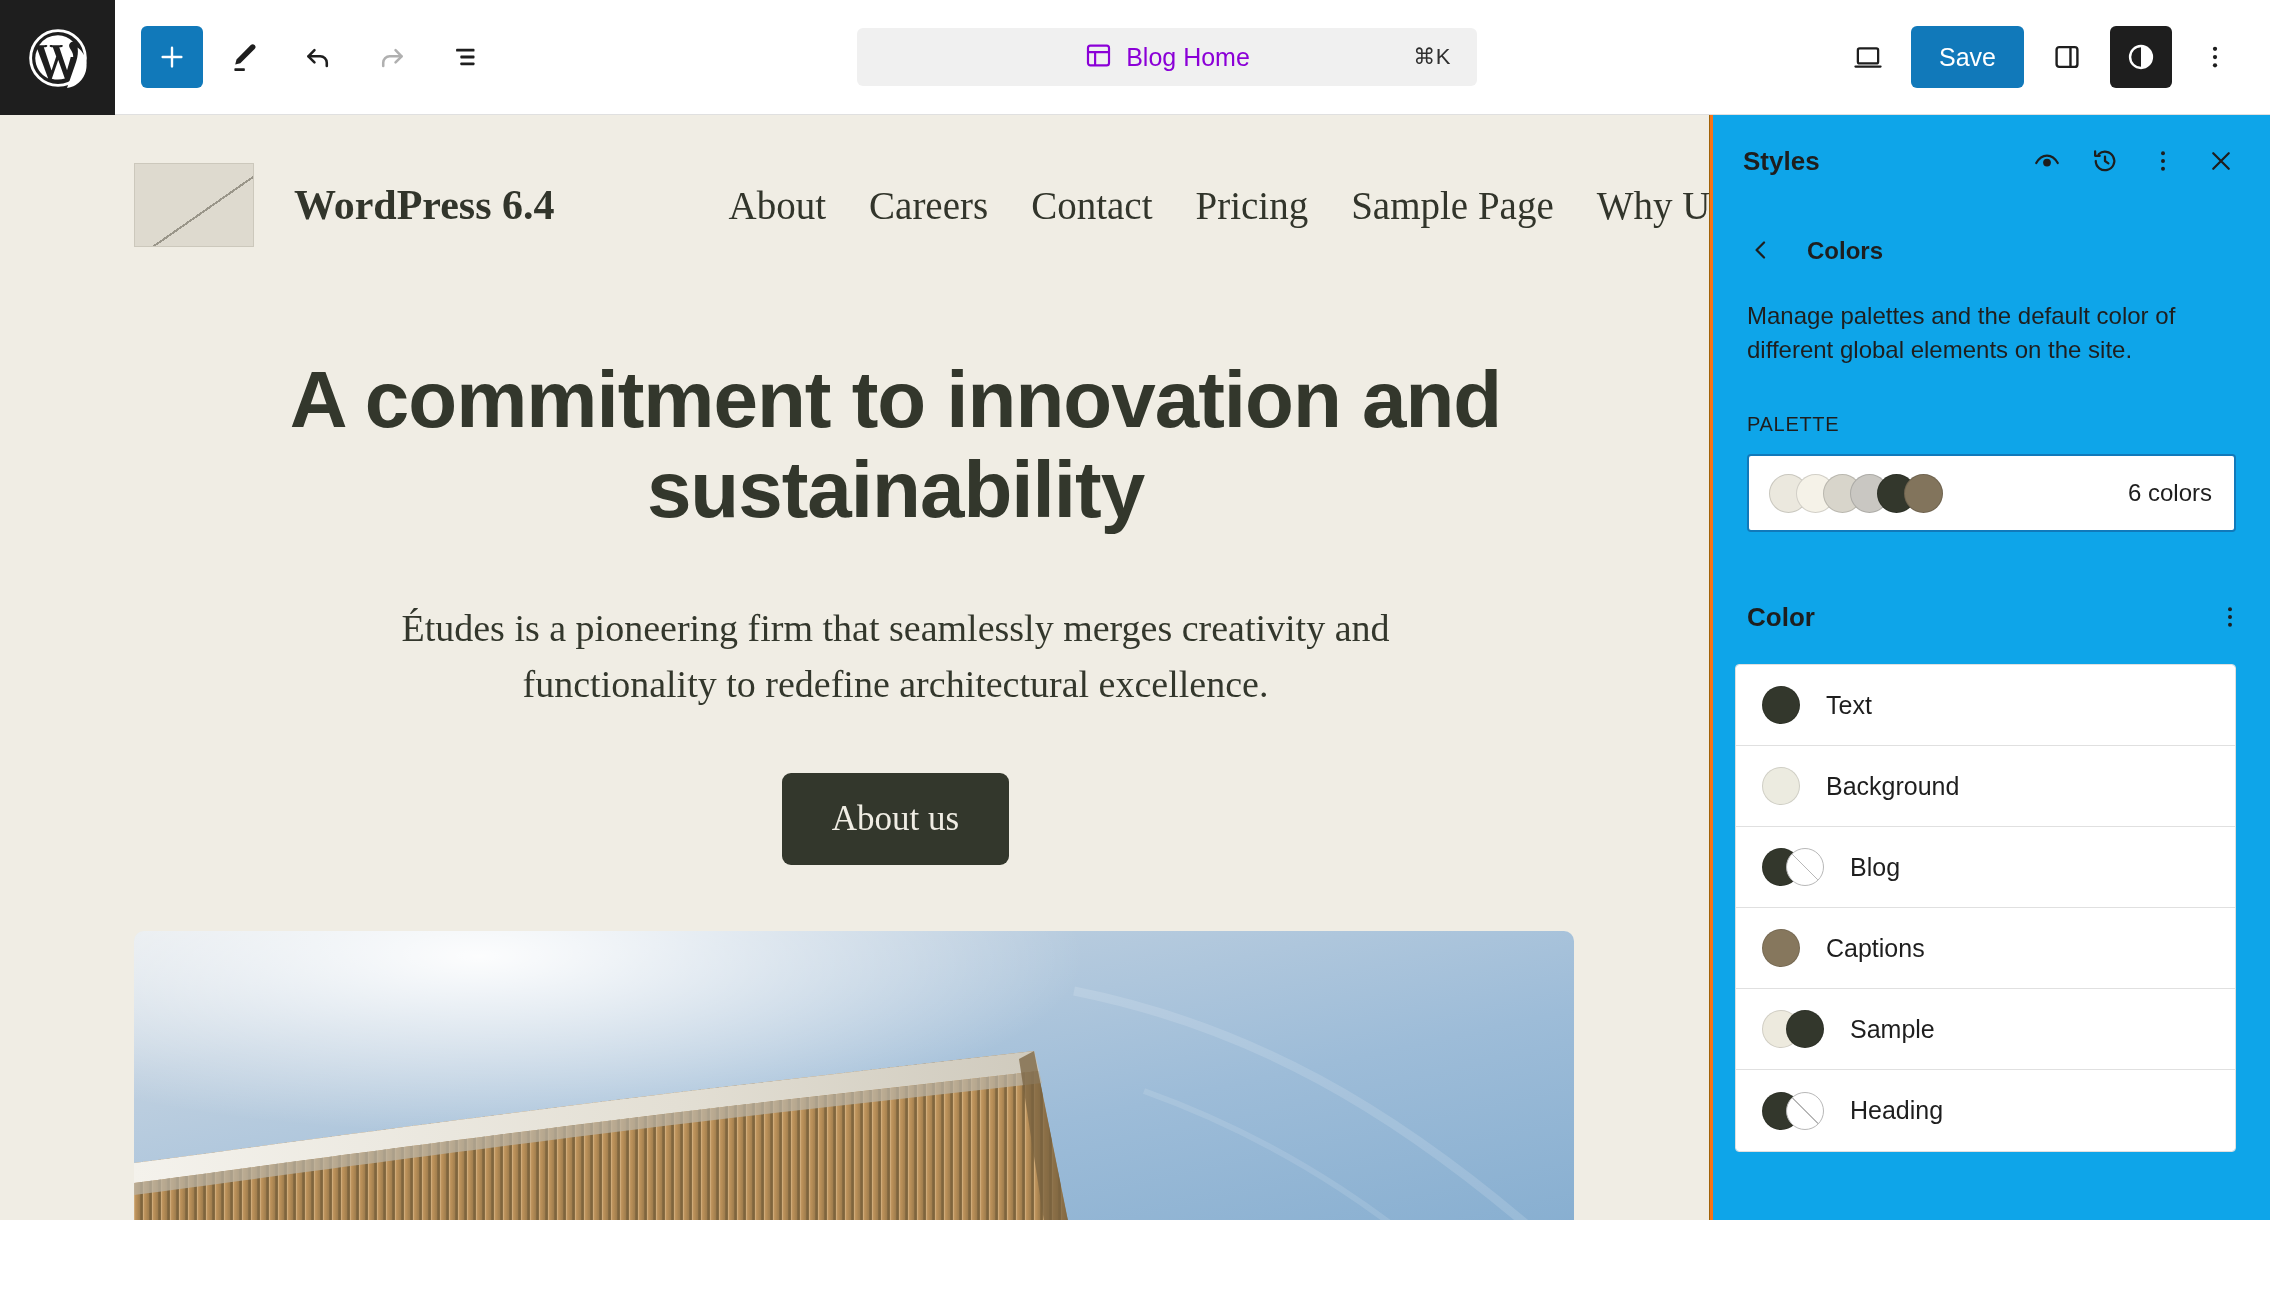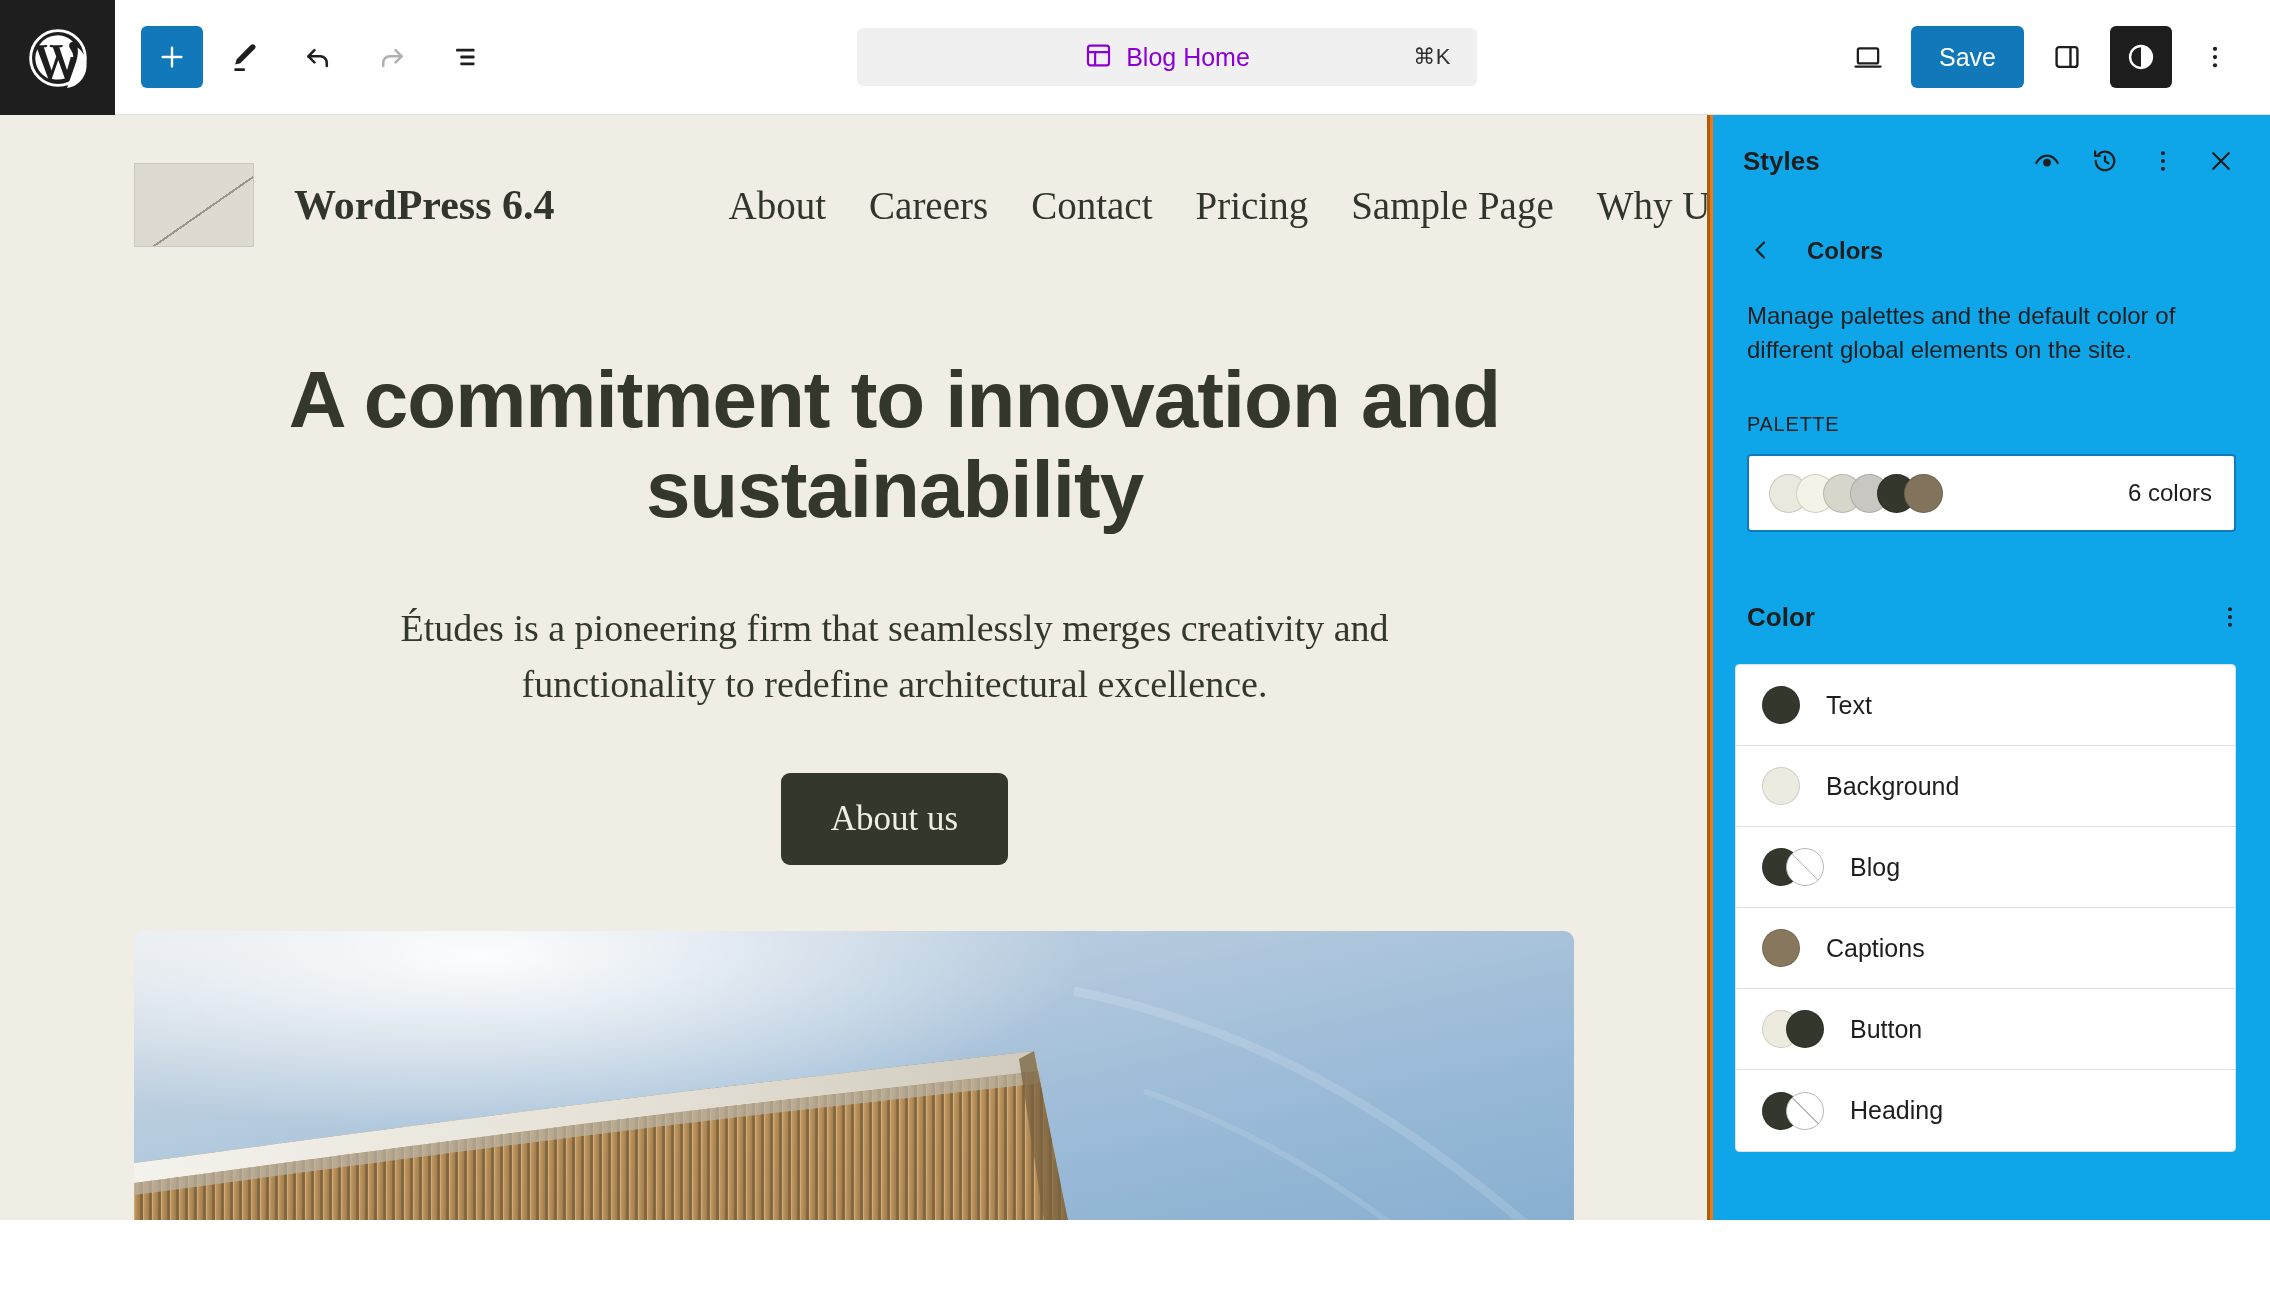--- a/index.html
+++ b/index.html
@@ -142,21 +142,21 @@
     display: flex;
     min-height: 0;
   }
 
   
   .canvas {
     flex: 1;
     background: #f0ede4;
     overflow: hidden;
     position: relative;
-    border-right: 3px solid #a16207;
+    border-right: 1px solid #a16207;
   }
 
   .site-header {
     display: flex;
     align-items: center;
     padding: 48px 0 0 134px;
     gap: 40px;
   }
   .site-logo {
     width: 120px;
@@ -722,21 +722,21 @@
             <span class="dot" style="background:#86775d"></span>
           </span>
           <span class="label">Captions</span>
         </div>
 
         <div class="color-row">
           <span class="dot-pair">
             <span class="dot" style="background:#edeade"></span>
             <span class="dot second" style="background:#33372c"></span>
           </span>
-          <span class="label">Button</span>
+          <span class="label">Sample</span>
         </div>
 
         <div class="color-row">
           <span class="dot-pair">
             <span class="dot" style="background:#33372c"></span>
             <span class="dot second empty"></span>
           </span>
           <span class="label">Heading</span>
         </div>
 

